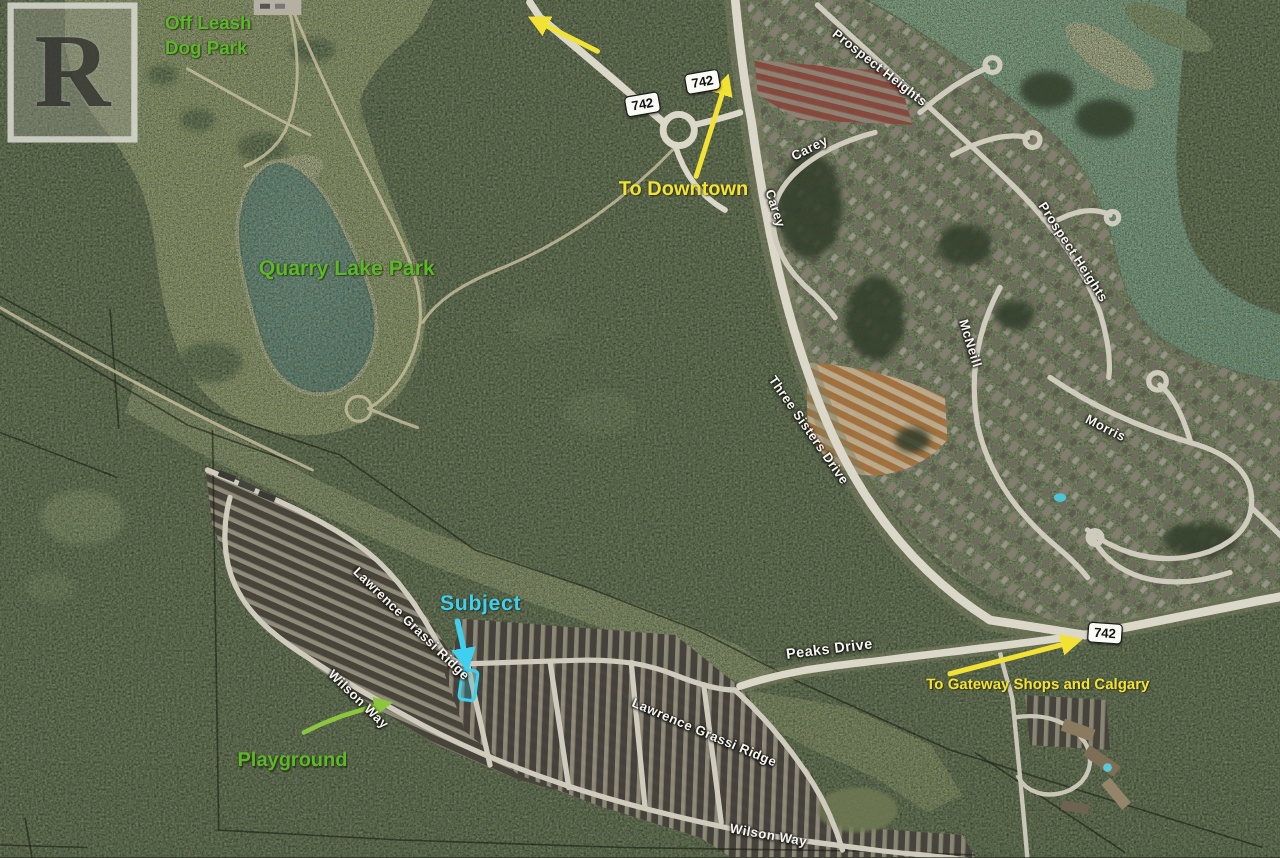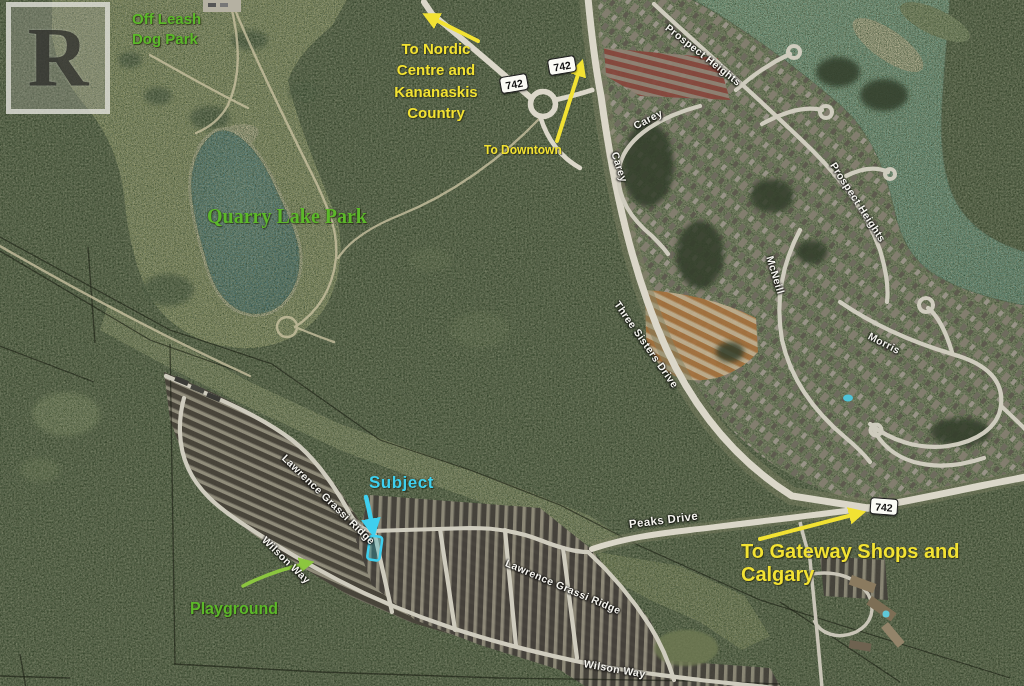--- a/index.html
+++ b/index.html
@@ -268,29 +268,25 @@
 </svg>
 
 <div id="watermark">
   <div id="wm-box">
     <span id="wm-letter">R</span>
   </div>
 </div>
 
 <div class="anno green" style="left:100px;top:9px;font-size:15px;line-height:1.3;margin-left:32px;">Off Leash
 Dog Park</div>
-<div class="anno yellow" style="left:368px;top:38px;width:136px;text-align:center;font-size:15px;line-height:1.42;">To Nordic
-Centre and
-Kananaskis
-Country</div>
-<div class="anno yellow" style="left:484px;top:143px;font-size:12px;">To Downtown</div>
-<div class="anno green" style="left:207px;top:205px;font-size:20px;font-family:Liberation Serif, serif;">Quarry Lake Park</div>
-<div class="anno cyan" style="left:352px;top:473px;font-size:17px;letter-spacing:.5px;margin-left:17px;">Subject</div>
+<div class="anno yellow" style="left:495px;top:143px;font-size:16px;">To Downtown</div>
+<div class="anno green" style="left:207px;top:205px;font-size:17px;">Quarry Lake Park</div>
+<div class="anno cyan" style="left:352px;top:473px;font-size:17px;letter-spacing:.5px;">Subject</div>
 <div class="anno green" style="left:190px;top:600px;font-size:16px;">Playground</div>
-<div class="anno yellow" style="left:741px;top:540px;font-size:20px;">To Gateway Shops and Calgary</div>
+<div class="anno yellow" style="left:741px;top:540px;font-size:12px;">To Gateway Shops and Calgary</div>
 
 <div class="street" style="left:667px;top:20px;transform:rotate(38deg);">Prospect Heights</div>
 <div class="street" style="left:833px;top:157px;transform:rotate(57deg);">Prospect Heights</div>
 <div class="street" style="left:634px;top:120px;transform:rotate(-27deg);">Carey</div>
 <div class="street" style="left:615px;top:146px;transform:rotate(72deg);">Carey</div>
 <div class="street" style="left:770px;top:250px;transform:rotate(73deg);">McNeill</div>
 <div class="street" style="left:869px;top:329px;transform:rotate(27deg);">Morris</div>
 <div class="street" style="left:617px;top:296px;transform:rotate(55deg);">Three Sisters Drive</div>
 <div class="street" style="left:629px;top:518px;transform:rotate(-7deg);font-size:11.5px;">Peaks Drive</div>
 <div class="street" style="left:284px;top:450px;transform:rotate(44deg);">Lawrence Grassi Ridge</div>

